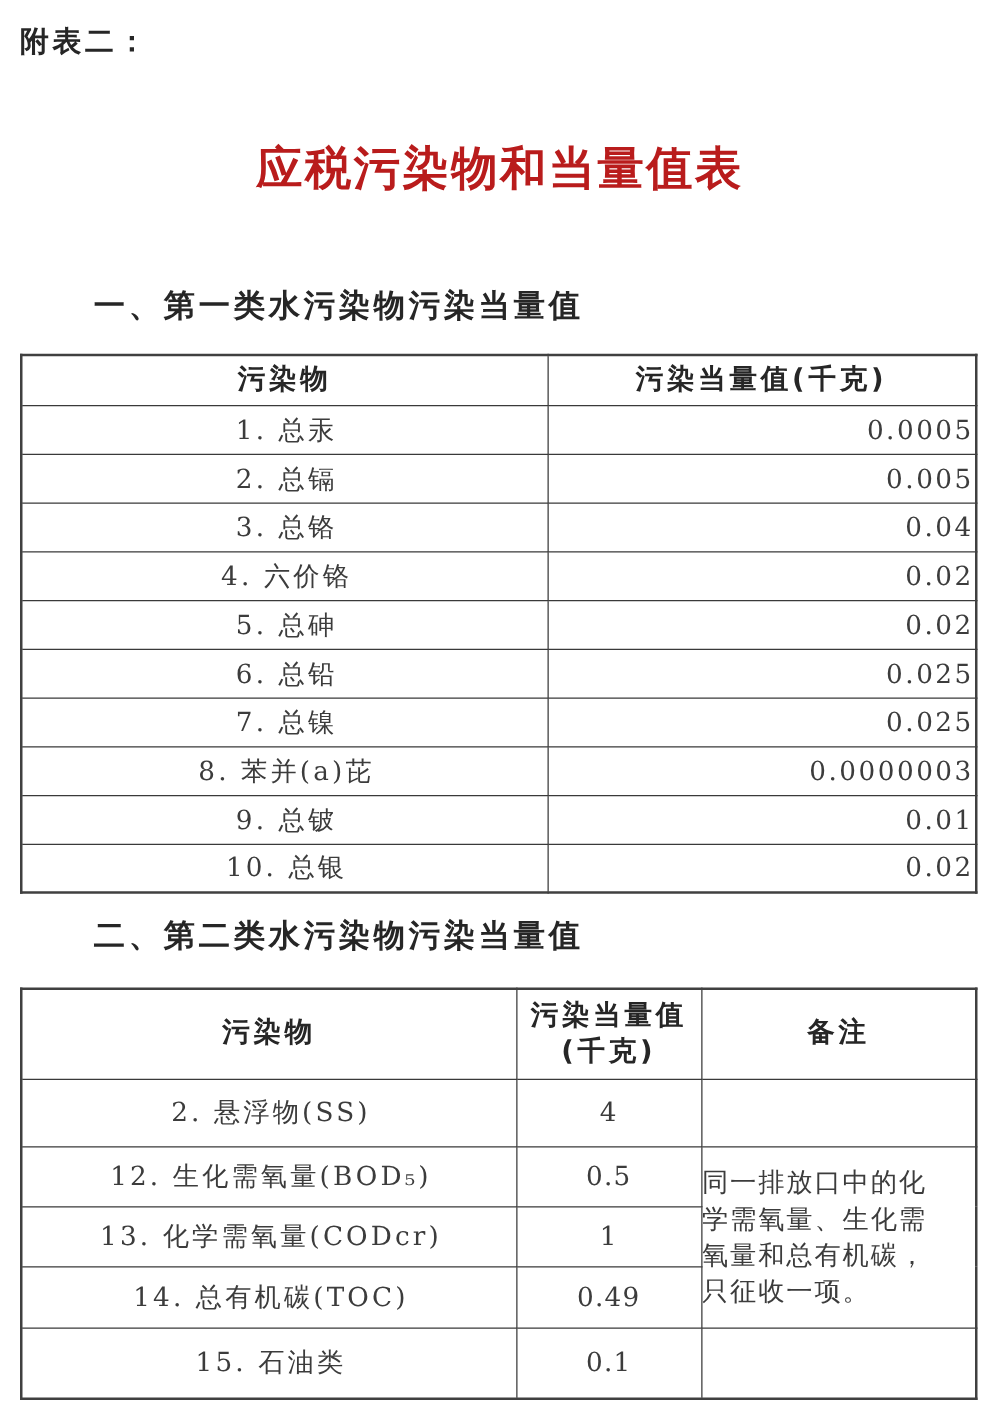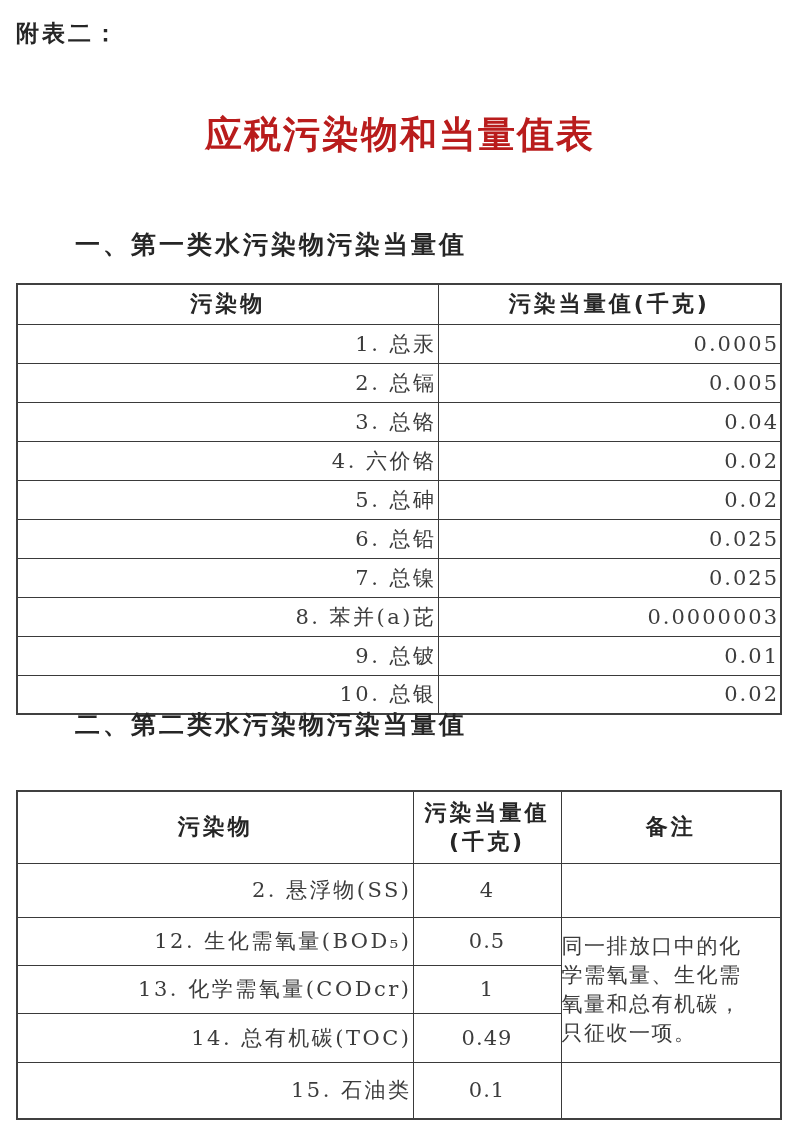--- a/index.html
+++ b/index.html
@@ -37,21 +37,21 @@
   .section-heading {
     position: absolute;
     left: 75px;
     margin: 0;
     font-size: 25px;
     font-weight: bold;
     letter-spacing: 3px;
     color: #262626;
   }
   #section1-heading { top: 228px; }
-  #section2-heading { top: 708px; }
+  #section2-heading { top: 732px; }
 
   table.doc-table {
     position: absolute;
     left: 16px;
     width: 764px;
     border-collapse: collapse;
     table-layout: fixed;
     border: 2px solid #404040;
   }
   #table1 { top: 283px; }
@@ -69,21 +69,21 @@
     color: #262626;
     white-space: pre-line;
     line-height: 1.35;
   }
   .doc-table td {
     font-family: "DejaVu Serif", "Liberation Serif", serif;
     font-size: 21px;
     color: #3c3c3c;
   }
   td.pollutant-cell {
-    text-align: right;
+    text-align: center;
     padding-left: 4px;
     letter-spacing: 2.5px;
   }
   td.value-left {
     text-align: right;
     padding-left: 12px;
     letter-spacing: 2px;
   }
   td.value-center {
     text-align: center;

